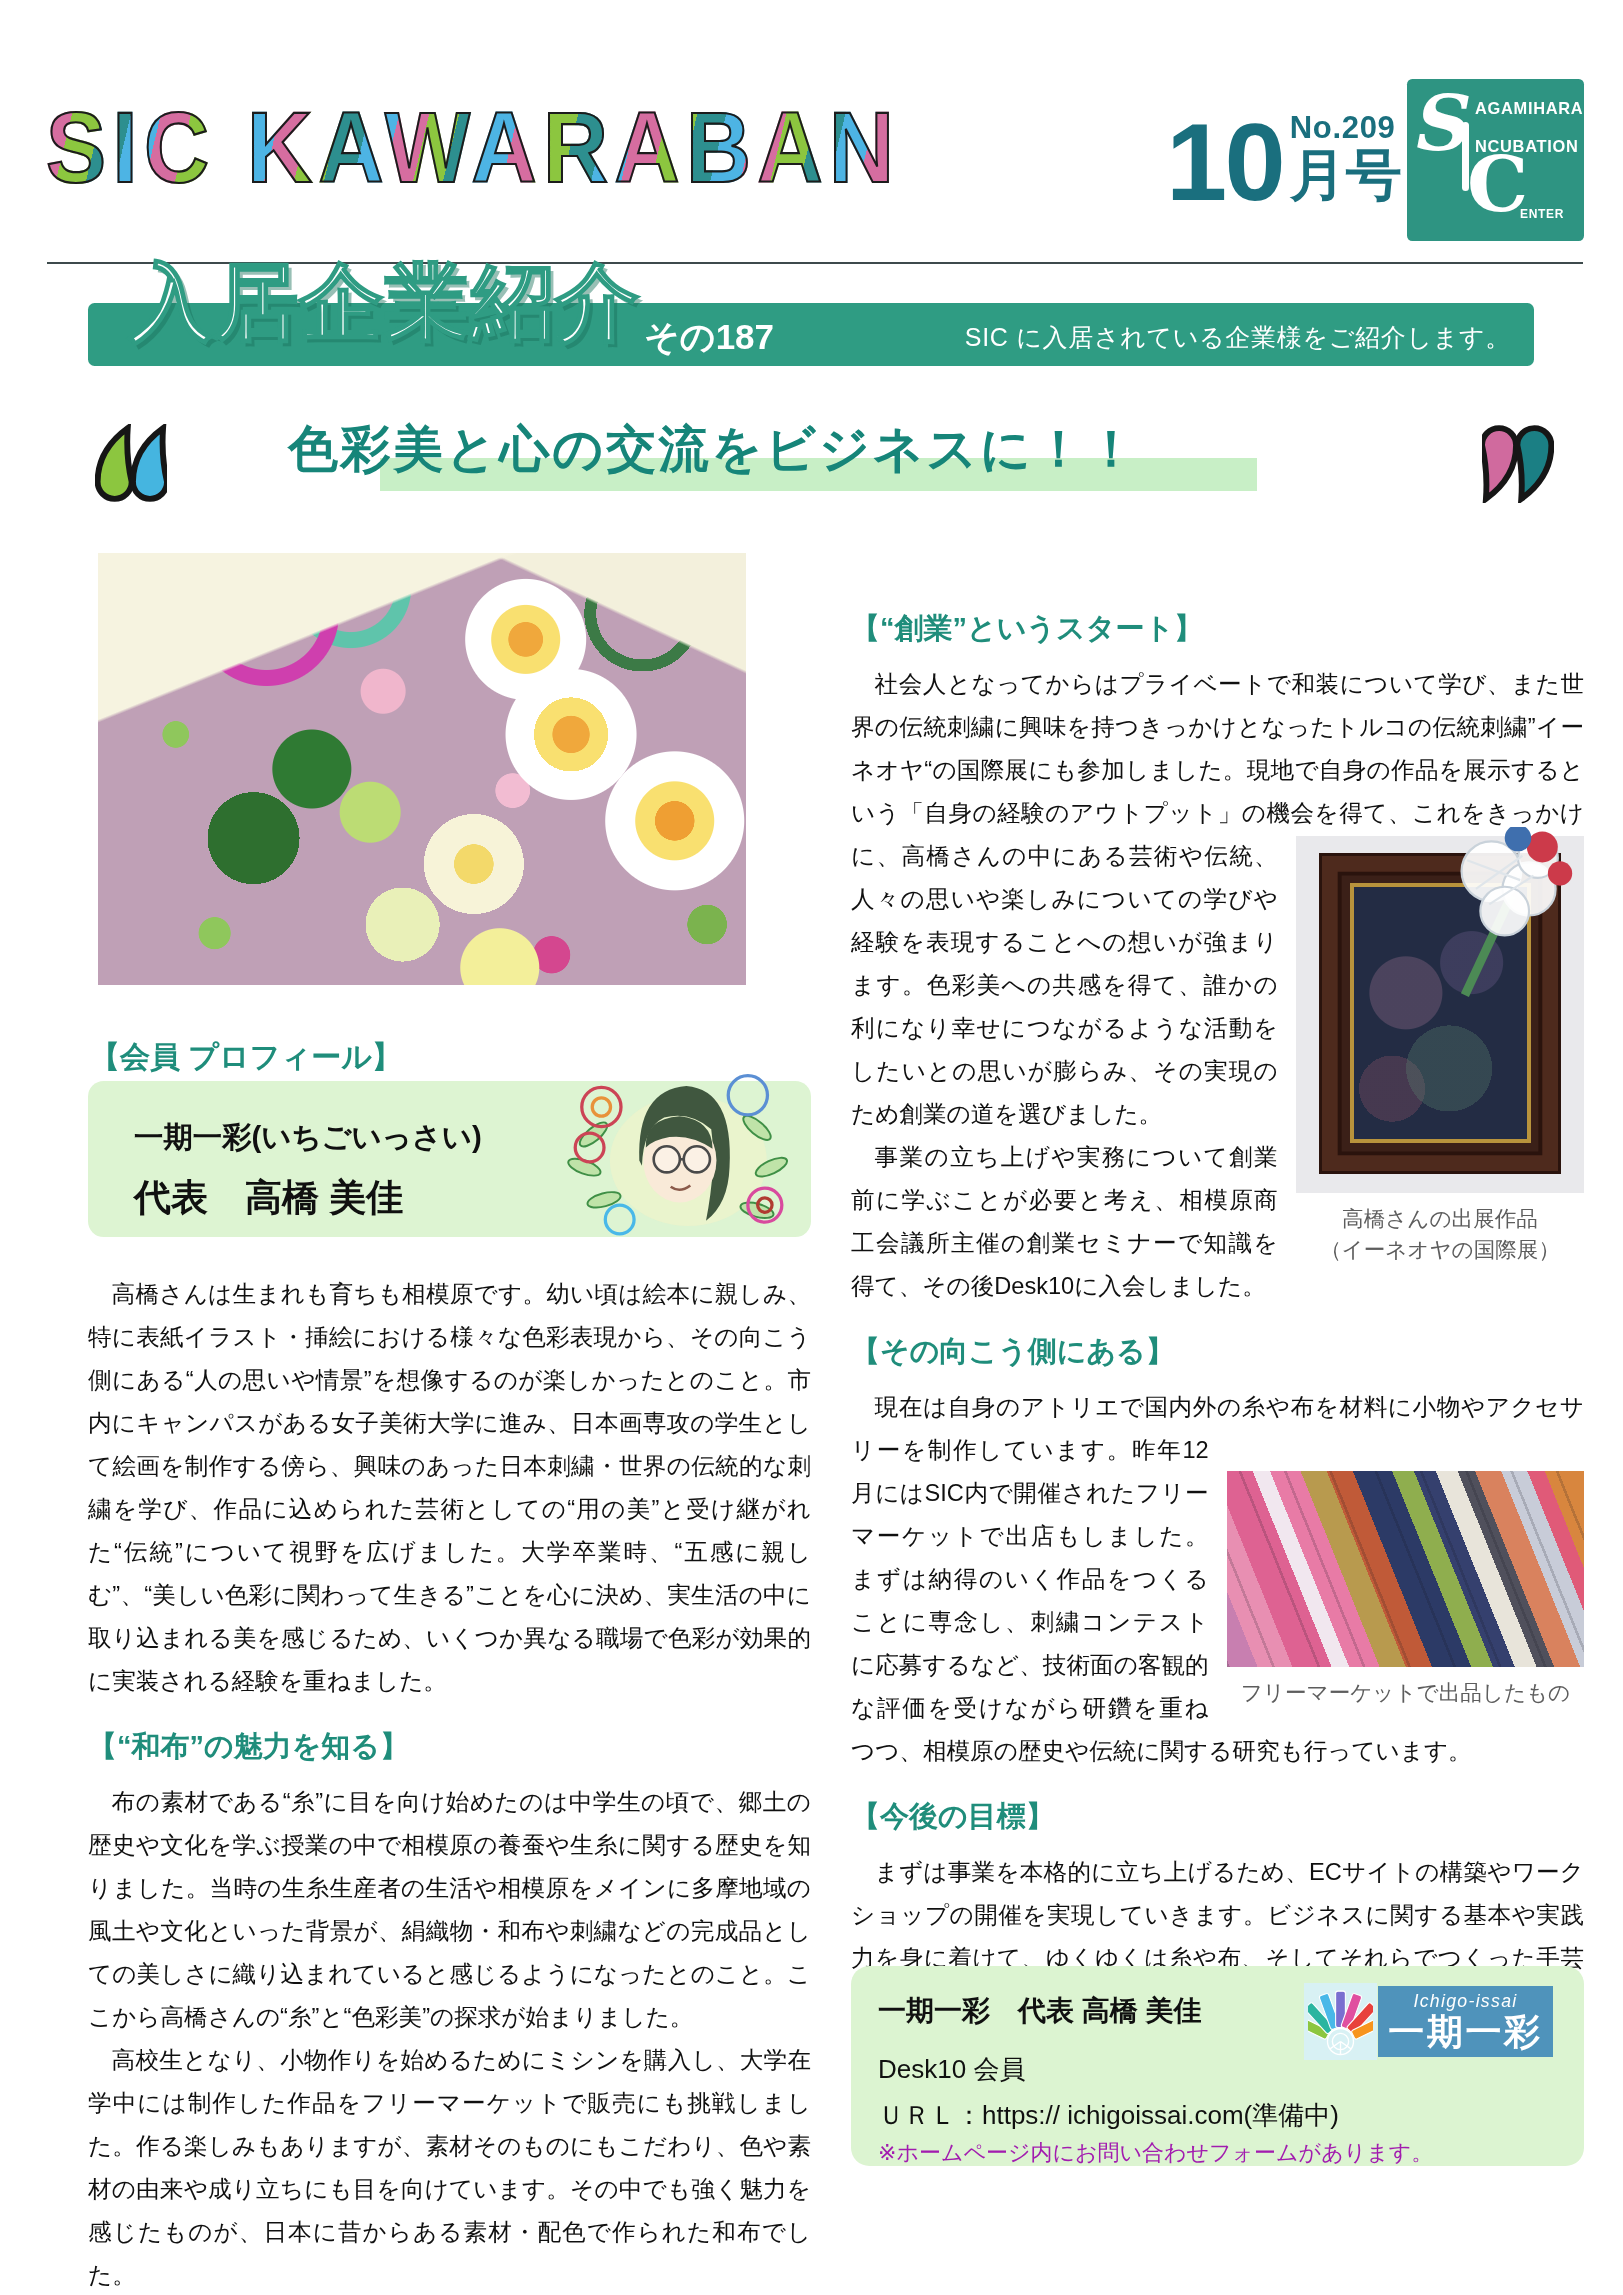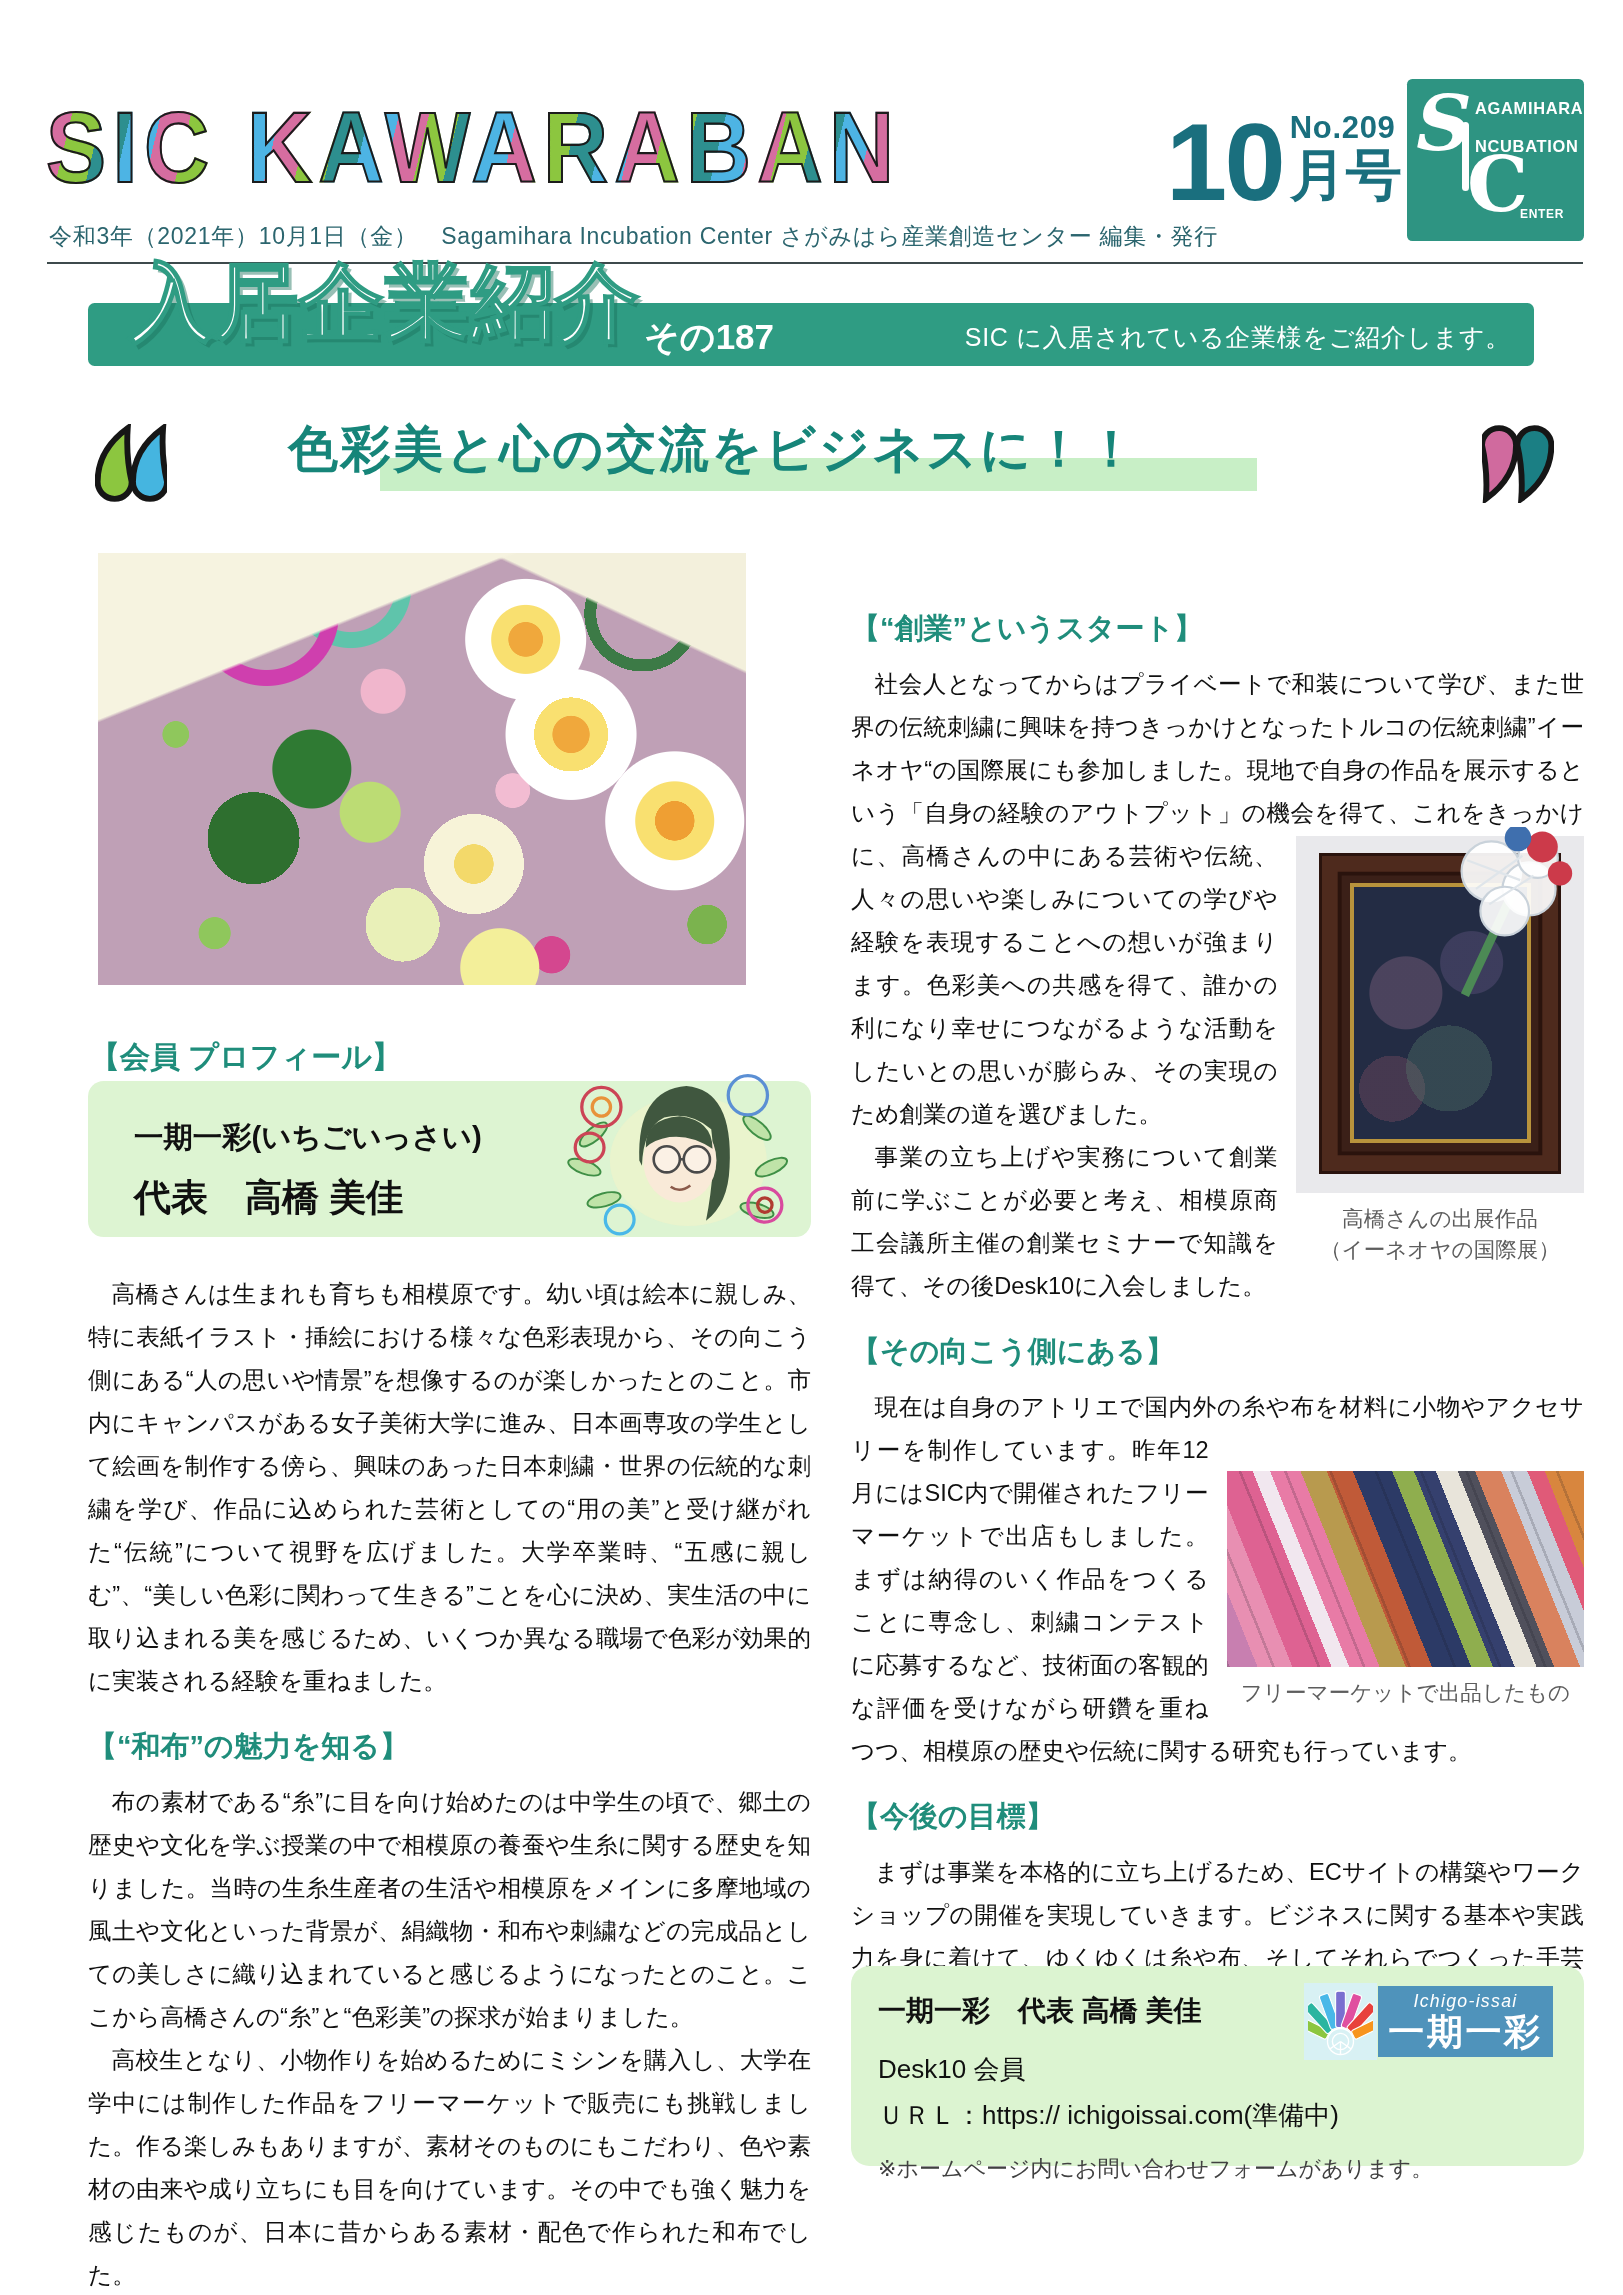--- a/index.html
+++ b/index.html
@@ -137,21 +137,21 @@
         #35406e 61% 66%,#e8e4da 66% 71%,#50505c 71% 75%,#d9825e 75% 81%,#c8ccd8 81% 87%,
         #e05a78 87% 91%,#d8863e 91% 100%);
   }
 
   
   .contact-box { position:absolute; left:851px; top:1966px; width:733px; height:200px;
     background:#dcf4d1; border-radius:18.3px; padding:26px 27px; }
   .cb-line1 { font-size:28px; font-weight:700; color:#101010; }
   .cb-line2 { font-size:26px; margin-top:22px; color:#101010;}
   .cb-line3 { font-size:26px; margin-top:10.5px; color:#101010;}
-  .cb-line4 { font-size:22px; margin-top:21px; color:#404040;}
+  .cb-line4 { font-size:22px; margin-top:5px; color:#a21caf;}
   .cb-logo { position:absolute; right:31px; top:17px; display:flex; align-items:center; }
   .fan-tile { width:73px; height:77px; background:#d8f1f4; display:flex; align-items:center; justify-content:center; }
   .blue-tile { width:175px; height:71px; background:#4f93bb; margin-left:1.3px; color:#fff;
     display:flex; flex-direction:column; align-items:center; justify-content:center; }
   .blue-tile .en { font-size:17.7px; font-style:italic; letter-spacing:1.3px; }
   .blue-tile .jp { font-size:36px; font-weight:700; letter-spacing:2.6px; line-height:1.1;}
 </style>
 </head>
 <body>
 
@@ -169,21 +169,20 @@
 
   <div class="sic-logo">
     <span class="lg-s">S</span>
     <span class="lg-top">AGAMIHARA</span>
     <span class="lg-i"></span>
     <span class="lg-mid">NCUBATION</span>
     <span class="lg-c">C</span>
     <span class="lg-bottom">ENTER</span>
   </div>
 
-  <div class="date-line">令和3年（2021年）10月1日（金）　Sagamihara Incubation Center さがみはら産業創造センター 編集・発行</div>
   <div class="header-rule"></div>
 
   <div class="banner">
     <div class="banner-title">入居企業紹介</div>
     <div class="banner-number">その187</div>
     <div class="banner-sub">SIC に入居されている企業様をご紹介します。</div>
   </div>
 
   <svg class="quote quote-open" viewBox="0 0 110 120">
     <path d="M50 6 C14 32 4 60 4 88 a26 26 0 1 0 52 0 C50 62 48 34 50 6 Z" fill="#8cc63f" stroke="#161616" stroke-width="9"></path>

